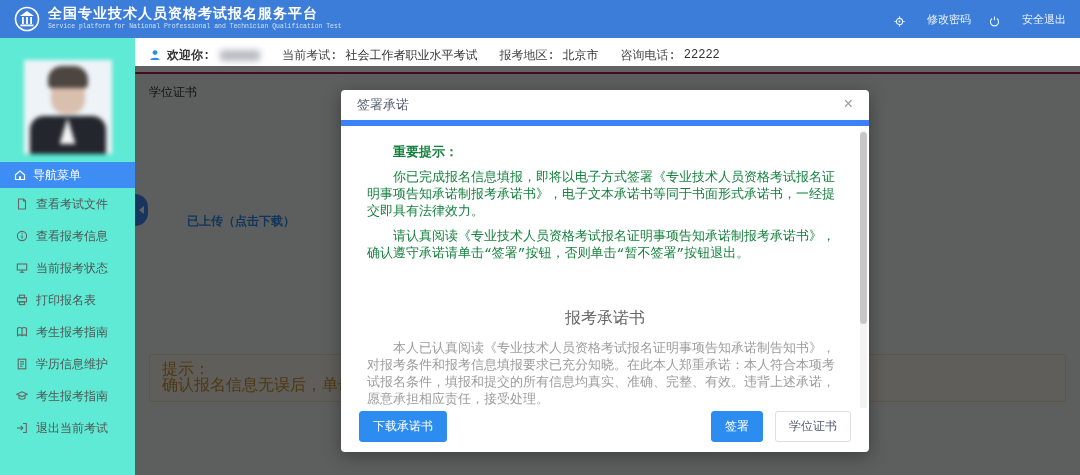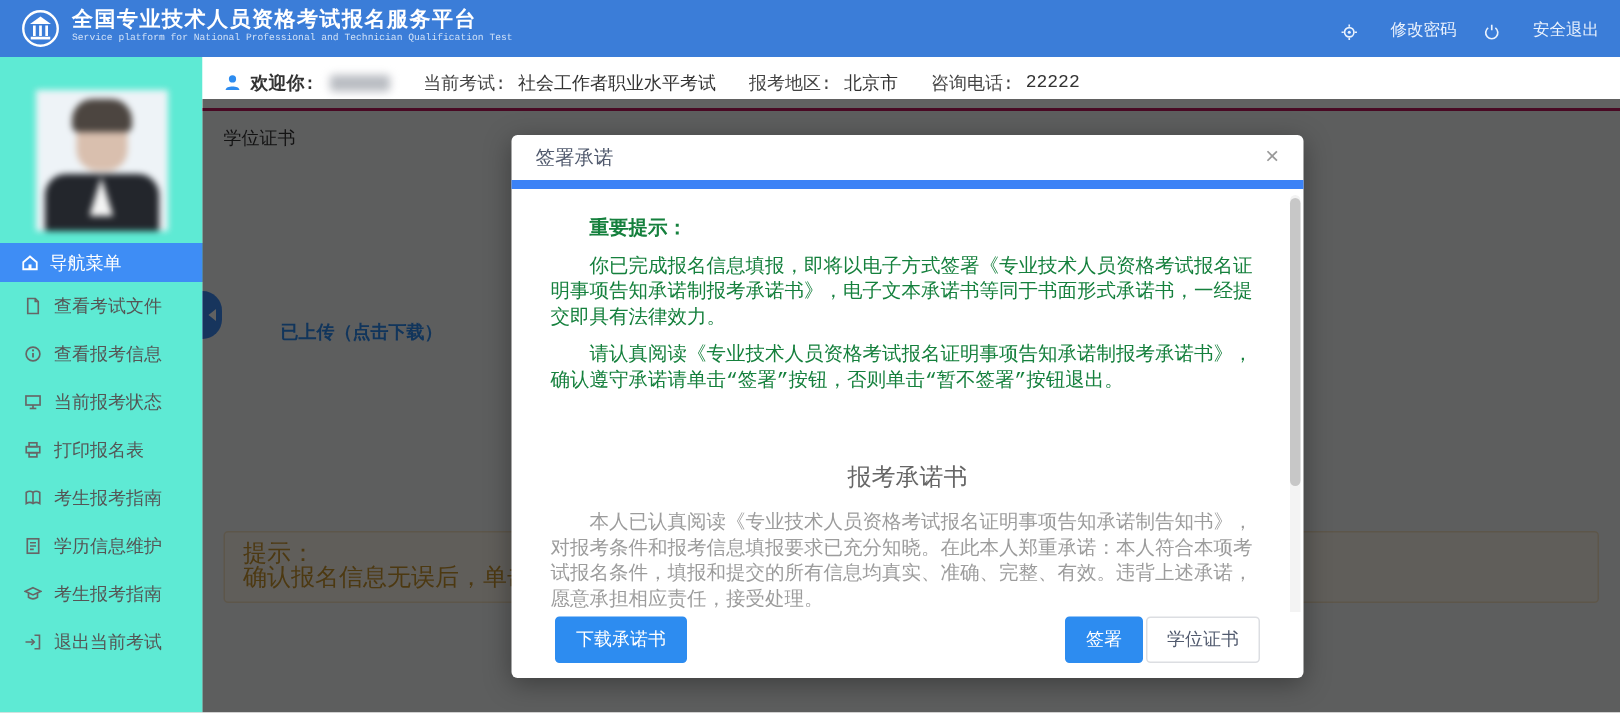--- a/index.html
+++ b/index.html
@@ -62,21 +62,21 @@
   .modal-close { margin-left:auto; color:#999; font-size:16px; line-height:16px; cursor:pointer; }
   .modal-body { position:relative; flex:1; padding:10px 26px 0; overflow:hidden; }
   .modal-body p { font-size:13px; line-height:17px; margin-top:8px; }
   .red { color:#15803d; }
   .bold { font-weight:bold; }
   .indent { text-indent:2em; }
   .doc-title { margin-top:18px; text-align:center; color:#666; font-size:16px; font-weight:400; line-height:26px; }
   .gray { color:#9c9c9c; }
   .scrollbar { position:absolute; right:2px; top:4px; width:7px; height:300px; background:#f3f3f3; border-radius:4px; }
   .scrollbar .thumb { position:absolute; left:0; top:2px; width:7px; height:192px; background:#c7c7c7; border-radius:4px; }
-  .modal-footer { height:44px; display:flex; align-items:center; padding:0 29px 8px; gap:2px; }
+  .modal-footer { height:44px; display:flex; align-items:center; padding:0 18px 8px; gap:12px; }
   .btn { font-family:inherit; font-size:12px; border-radius:3px; padding:6px 13px; cursor:pointer; border:1px solid transparent; }
   .btn-primary { background:#2d8cf0; border-color:#2d8cf0; color:#fff; }
   .btn-default { background:#fff; border-color:#dcdee2; color:#515a6e; }
   .spacer { flex:1; }
 </style>
 </head>
 <body>
 
 <div class="page">
 

